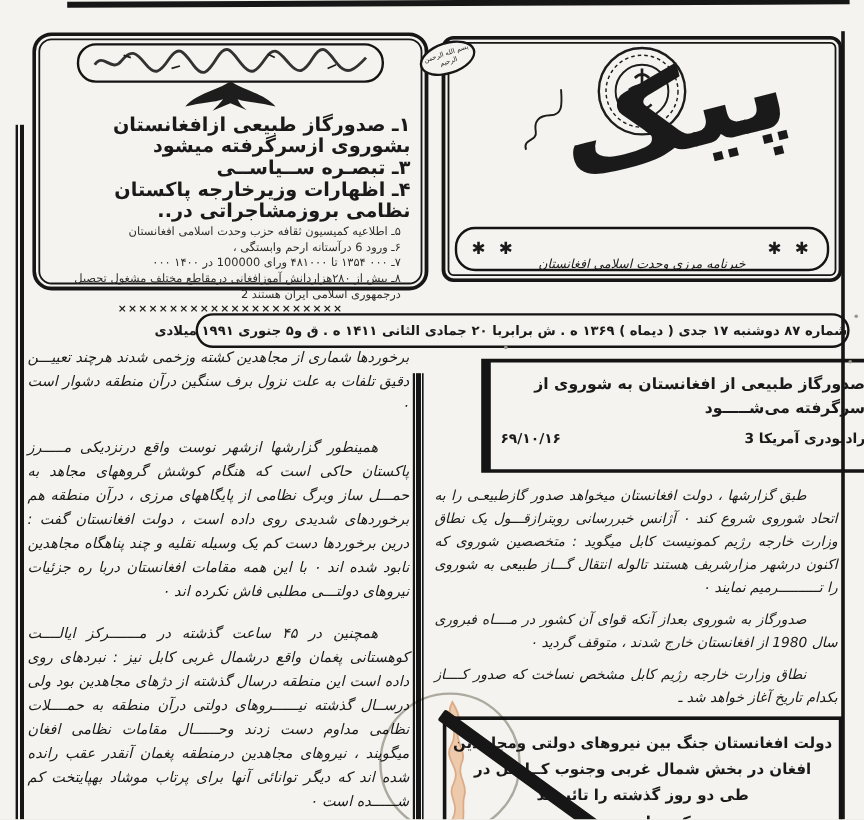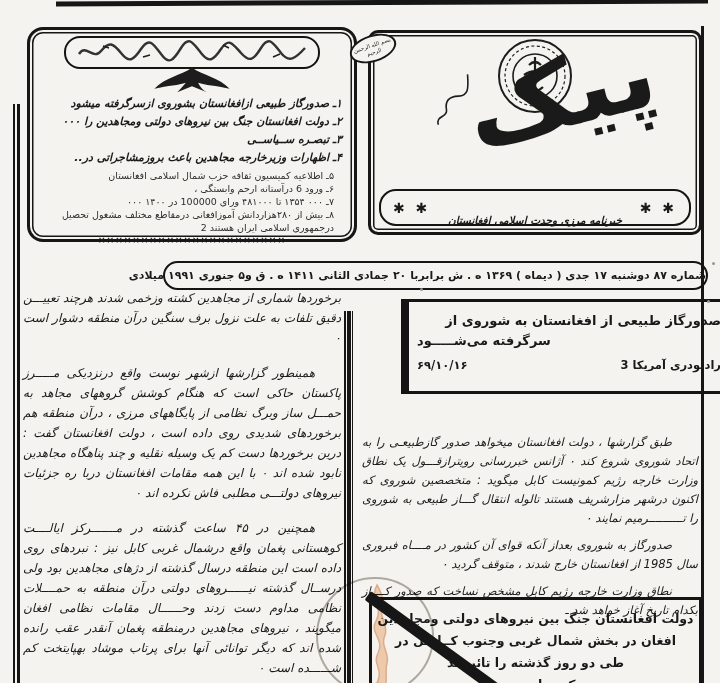--- a/index.html
+++ b/index.html
@@ -13,54 +13,54 @@
   .top-bar{left:56px;top:0;width:652px;height:5px;background:#161616;transform:rotate(-0.25deg);}
   .right-frame{left:701px;top:26px;width:3px;height:657px;background:#161616;}
   .left-frame{left:13px;top:104px;width:7px;height:579px;
     background:linear-gradient(90deg,#161616 0 2px,rgba(0,0,0,0) 2px 4px,#161616 4px 7px);}
   
   .index-box{left:27px;top:27px;width:330px;height:215px;border:3px solid #161616;border-radius:16px;
     box-shadow:inset 0 0 0 2px #f4f3ef,inset 0 0 0 3.5px #161616;padding:5px 10px 0 10px;box-sizing:border-box;}
   .cartouche{width:252px;height:29px;margin:1px auto 0;border:2.5px solid #141414;border-radius:16px;
     display:flex;align-items:center;justify-content:center;overflow:hidden;}
   .eagle-wrap{display:block;margin:-3px auto 0;width:86px;height:28px;}
-  .idx-list{direction:rtl;text-align:right;font-size:11px;font-weight:bold;line-height:18px;padding:1px 2px 0 0;font-style:italic;}
+  .idx-list{direction:rtl;text-align:right;font-size:16px;font-weight:bold;line-height:18px;padding:1px 2px 0 0;}
   .idx-list2{direction:rtl;text-align:right;font-size:9.5px;line-height:13px;color:#2d2d2d;filter:blur(.35px);padding:2px 10px 0 0;}
   .stars-row{text-align:center;font-size:9px;font-weight:bold;letter-spacing:1px;line-height:11px;margin-top:1px;}
   
   .masthead{left:368px;top:30px;width:334px;height:205px;border:3px solid #161616;border-radius:10px;
     box-shadow:inset 0 0 0 2px #f4f3ef,inset 0 0 0 3.5px #161616;box-sizing:border-box;}
   .seal{left:50%;top:4px;transform:translateX(-50%);}
   .mast-title{right:52px;top:14px;font-size:95px;font-weight:bold;line-height:1;
     transform:rotate(-14deg) scaleX(1.12);transform-origin:center;letter-spacing:-4px;}
   .mast-scribble{left:52px;top:58px;transform:rotate(-55deg);}
   .mast-banner{left:8px;right:8px;bottom:6px;height:33px;border:2.5px solid #141414;border-radius:17px;
     display:flex;align-items:center;justify-content:space-between;padding:0 12px;direction:rtl;}
   .banner-stars{font-size:14px;font-weight:bold;letter-spacing:3px;white-space:nowrap;}
-  .banner-sub{font-size:10.5px;font-weight:bold;font-style:italic;filter:blur(.3px);white-space:nowrap;margin-top:24px;}
+  .banner-sub{font-size:10.5px;font-weight:normal;font-style:italic;filter:blur(.3px);white-space:nowrap;margin-top:24px;}
   .bismillah{left:349px;top:35px;width:48px;height:27px;border:2px solid #161616;border-radius:50%;
     transform:rotate(-18deg);font-size:5.5px;line-height:1.15;display:flex;align-items:center;justify-content:center;
     text-align:center;background:#f4f3ef;padding:1px;box-sizing:border-box;}
   
   .dateline{left:163px;top:246px;width:545px;height:29px;border:2.5px solid #141414;border-radius:15px;
     direction:rtl;text-align:right;font-size:11px;font-weight:bold;line-height:25px;box-sizing:border-box;white-space:nowrap;margin-top:15px;}
   
   .divider{left:344px;top:311px;width:9px;height:372px;
     background:linear-gradient(90deg,#161616 0 2px,rgba(0,0,0,0) 2px 3px,#161616 3px 7px,rgba(0,0,0,0) 7px 8px,#161616 8px 9px);}
   .col{direction:rtl;text-align:justify;font-size:12px;line-height:20px;}
   .left-col{left:23px;top:288px;width:318px;}
-  .right-col{left:362px;top:404px;width:336px;font-size:11.5px;line-height:19px;margin-top:29px;}
+  .right-col{left:362px;top:404px;width:336px;font-size:11.5px;line-height:19px;}
   .col p{margin:0 0 15px 0;font-style:italic;}
   .right-col p{margin:0 0 8px 0;}
   .indent{text-indent:26px;}
   
   .headline-box{left:401px;top:299px;width:335px;height:95px;border:3px solid #141414;border-left-width:8px;
     box-sizing:border-box;direction:rtl;padding:9px 12px 0 8px;font-weight:bold;}
   .hl1{font-size:13px;text-align:right;line-height:20px;}
-  .hl2{font-size:13px;text-align:left;line-height:20px;}
+  .hl2{font-size:13px;text-align:right;line-height:20px;}
   .hl-meta{display:flex;justify-content:space-between;align-items:center;font-size:11.5px;margin-top:7px;}
   
   .bottom-box{left:369px;top:597px;width:333px;height:120px;border:3.5px solid #141414;box-sizing:border-box;
     direction:rtl;text-align:center;font-weight:bold;font-size:12.5px;line-height:22px;padding-top:8px;z-index:5;}
   .diagonal{left:371px;top:591px;width:160px;height:11px;background:#161616;
     transform:rotate(36deg);transform-origin:left top;z-index:7;border-radius:2px;}
   
   .stamp{left:316px;top:577px;width:118px;height:118px;border:2px solid #b5b1a9;border-radius:50%;
     mix-blend-mode:multiply;z-index:6;box-sizing:border-box;}
   .stamp svg{position:absolute;left:36px;top:4px;}
@@ -84,26 +84,25 @@
         </svg>
       </span>
     </div>
     <span class="eagle-wrap">
       <svg width="86" height="28" viewBox="0 0 90 32">
         <path d="M45 2 C32 11 14 13 2 26 C18 22 30 22 38 19 C34 24 30 28 28 30 L45 23 L62 30 C58 28 54 24 52 19 C60 22 72 22 88 26 C76 13 58 11 45 2 Z" fill="#1d1d1d"></path>
       </svg>
     </span>
     <div class="idx-list">
       <div>۱ـ صدورگاز طبیعی ازافغانستان بشوروی ازسرگرفته میشود</div>
-      <div>۲ـ دولت افغانستان جنگ بین نیروهای دولتی ومجاهدین را ۰۰۰</div>
       <div>۳ـ تبصـره ســیاســی</div>
-      <div>۴ـ اظهارات وزیرخارجه مجاهدین باعث بروزمشاجراتی در..</div>
+      <div>۴ـ اظهارات وزیرخارجه پاکستان نظامی بروزمشاجراتی در..</div>
     </div>
     <div class="idx-list2">
-      <div>۵ـ اطلاعیه کمیسیون ثقافه حزب شمال اسلامی افغانستان</div>
+      <div>۵ـ اطلاعیه کمیسیون ثقافه حزب وحدت اسلامی افغانستان</div>
       <div>۶ـ ورود 6 درآستانه ارحم وابستگی ،</div>
       <div>۷ـ ۰۰۰ ۱۳۵۴ تا ۴۸۱۰۰۰ ورای 100000 در ۱۴۰۰ ۰۰۰</div>
       <div>۸ـ بیش از ۲۸۰هزاردانش آموزافغانی درمقاطع مختلف مشغول تحصیل درجمهوری اسلامی ایران هستند 2</div>
     </div>
     <div class="stars-row">××××××××××××××××××××××</div>
   </div>
 
   <div class="abs masthead">
     <span class="abs seal">
       <svg width="78" height="78" viewBox="0 0 78 78">
@@ -141,21 +140,21 @@
     <div class="hl1">صدورگاز طبیعی از افغانستان به شوروی از</div>
     <div class="hl2">سرگرفته می‌شـــــود</div>
     <div class="hl-meta">
       <span>رادیودری آمریکا 3</span>
       <span>۶۹/۱۰/۱۶</span>
     </div>
   </div>
 
   <div class="abs col right-col">
     <p class="indent">طبق گزارشها ، دولت افغانستان میخواهد صدور گازطبیعـی را به اتحاد شوروی شروع کند ۰ آژانس خبررسانی رویترازقـــول یک نطاق وزارت خارجه رژیم کمونیست کابل میگوید : متخصصین شوروی که اکنون درشهر مزارشریف هستند تالوله انتقال گـــاز طبیعی به شوروی را تــــــــــرمیم نمایند ۰</p>
-    <p class="indent">صدورگاز به شوروی بعداز آنکه قوای آن کشور در مــــاه فبروری سال 1985 از افغانستان خارج شدند ، متوقف گردید ۰</p>
+    <p class="indent">صدورگاز به شوروی بعداز آنکه قوای آن کشور در مــــاه فبروری سال 1980 از افغانستان خارج شدند ، متوقف گردید ۰</p>
     <p class="indent">نطاق وزارت خارجه رژیم کابل مشخص نساخت که صدور کــــاز بکدام تاریخ آغاز خواهد شد ـ</p>
   </div>
 
   <div class="abs bottom-box">
     <div>دولت افغانستان جنگ بین نیروهای دولتی ومجاهدین</div>
     <div>افغان در بخش شمال غربی وجنوب کــابــل در</div>
     <div>طی دو روز گذشته را تائیــــد</div>
     <div>کرده اســــت</div>
   </div>
   <div class="abs diagonal"></div>

